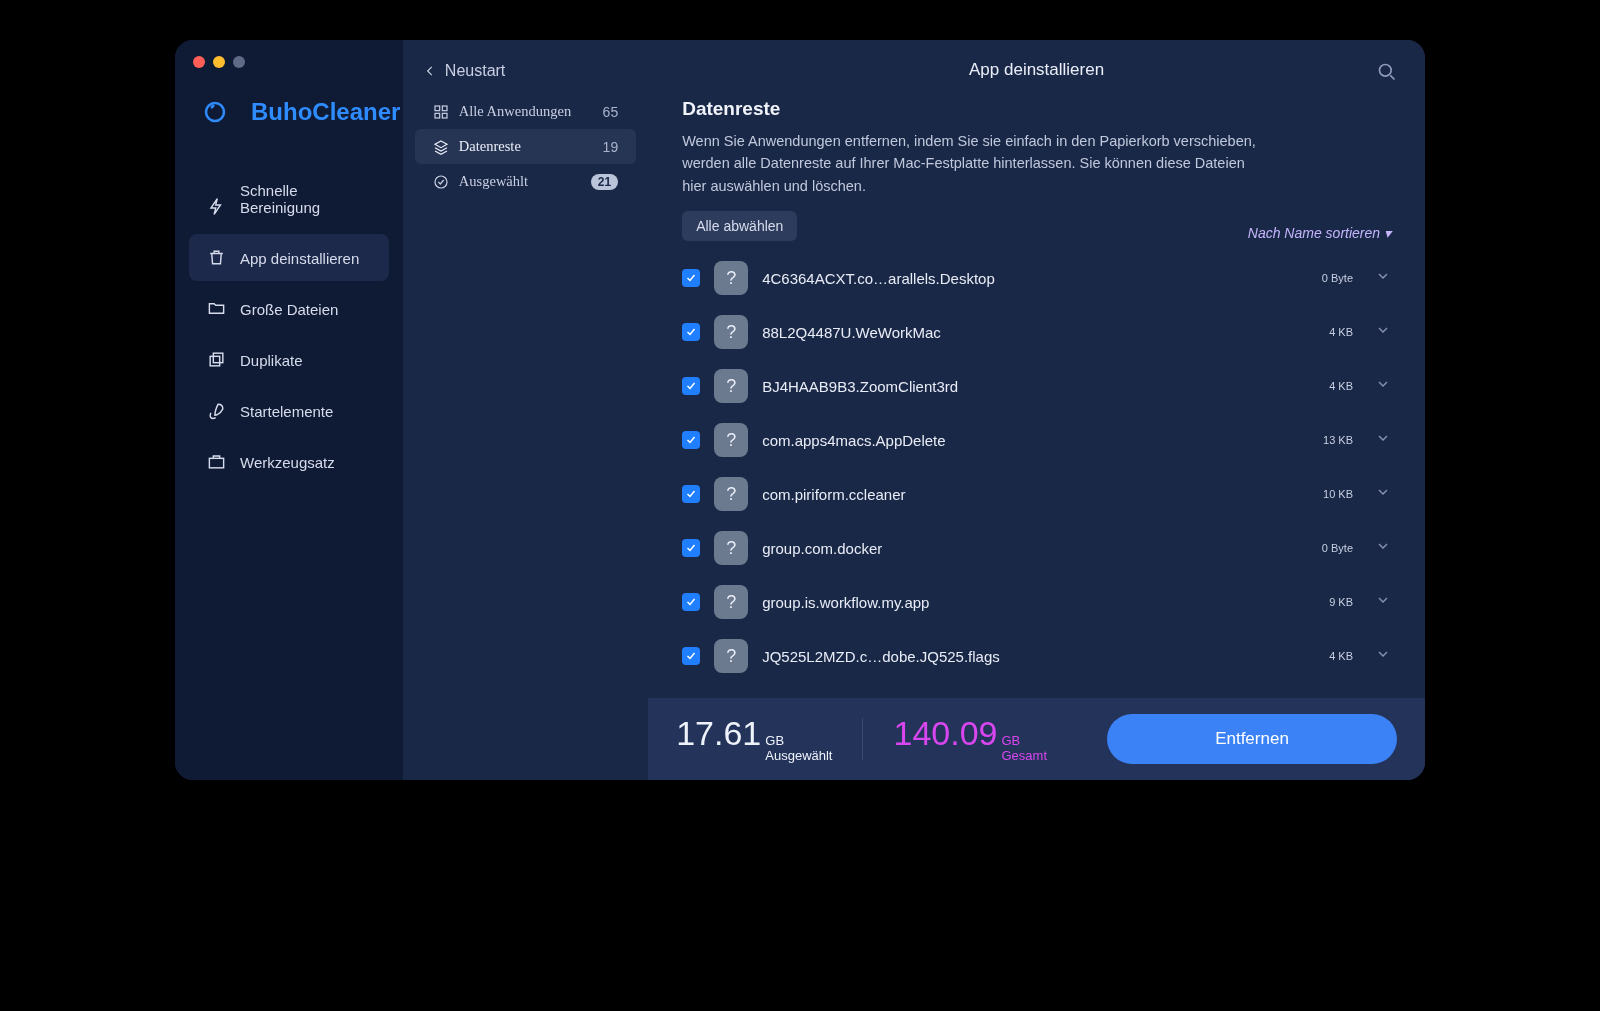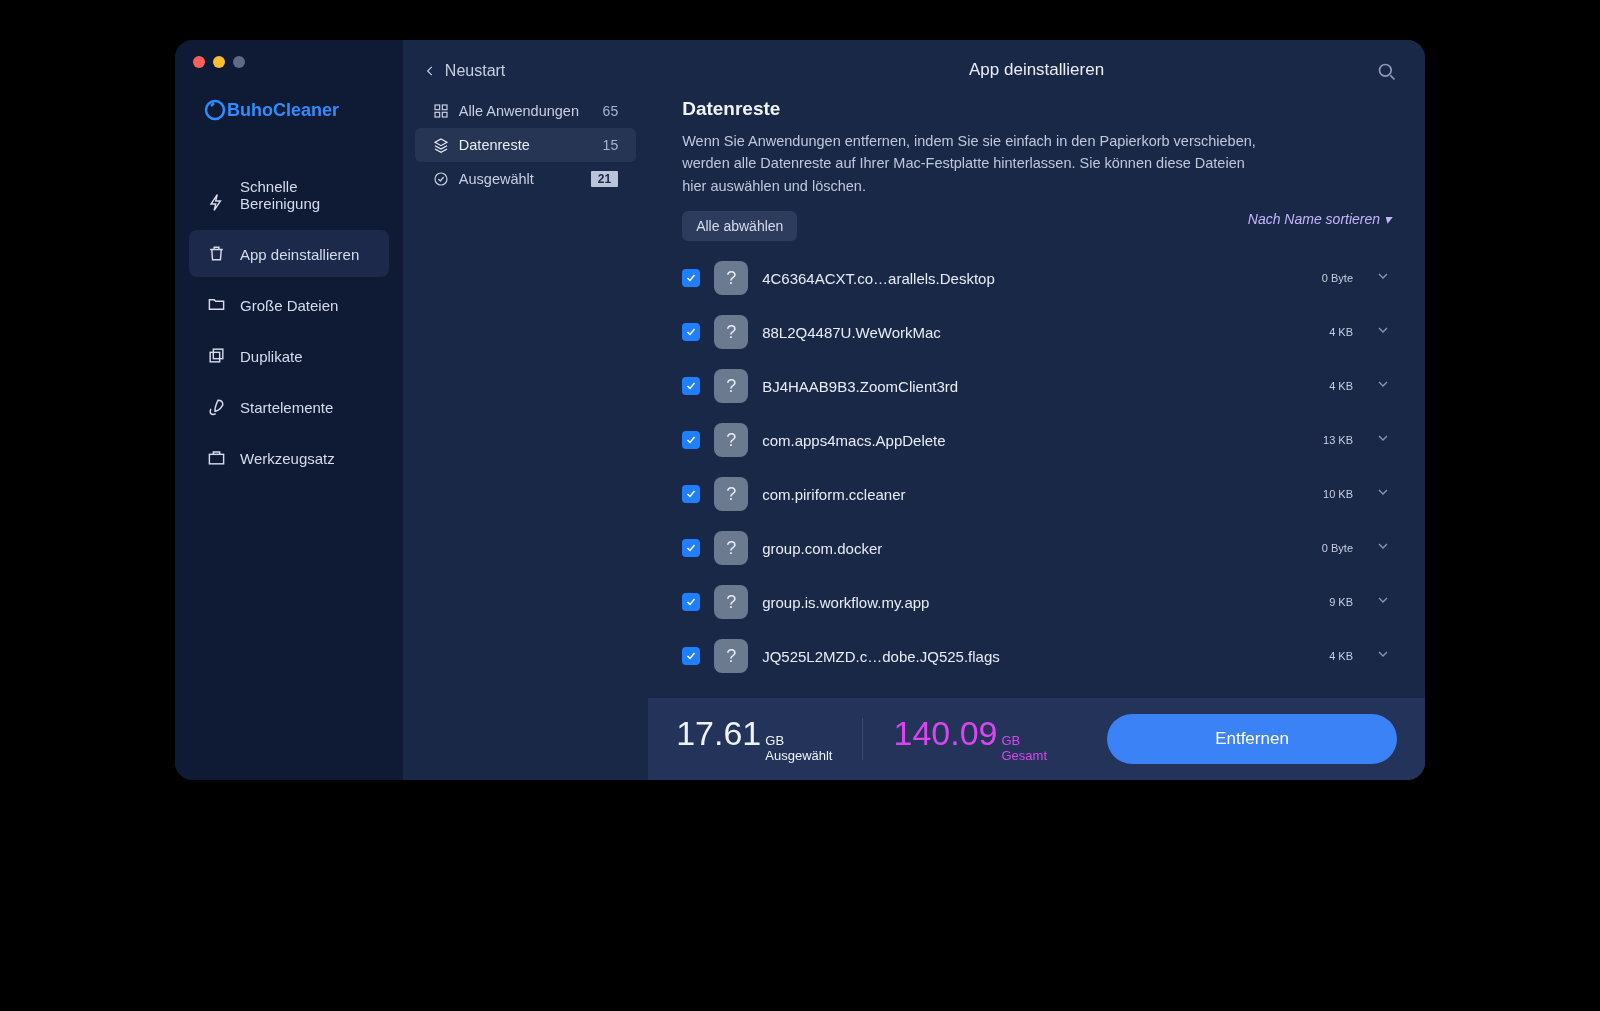--- a/index.html
+++ b/index.html
@@ -34,24 +34,24 @@
     gap: 8px;
     padding: 0 0 30px 18px;
   }
   .tl { width: 12px; height: 12px; border-radius: 50%; }
   .tl-red { background: #ff5f57; }
   .tl-yellow { background: #febc2e; }
   .tl-green { background: #5f6a87; }
   .logo {
     display: flex;
     align-items: center;
-    gap: 0;
+    gap: 24px;
     padding: 0 0 40px 28px;
     color: #2f8cff;
-    font-size: 18px;
+    font-size: 24px;
     font-weight: 600;
   }
   .logo svg { width: 24px; height: 24px; }
   .nav-item {
     display: flex;
     align-items: flex-end;
     gap: 14px;
     padding: 14px 18px;
     margin: 2px 14px;
     border-radius: 8px;
@@ -89,29 +89,29 @@
     margin: 0 12px;
     border-radius: 6px;
     color: #c8cfe2;
     font-size: 14.5px;
     cursor: pointer;
   }
   .filter-item.active {
     background: #273554;
     color: #e8ecf6;
   }
-  .filter-left { display: flex; align-items: center; gap: 10px; }
+  .filter-left { display: flex; align-items: center; gap: 10px; font-family: Liberation Serif, serif; }
   .filter-left svg { width: 16px; height: 16px; }
   .badge {
     background: #b9c3da;
     color: #1a2847;
     font-size: 12px;
     font-weight: 600;
     padding: 1px 7px;
-    border-radius: 1px;
+    border-radius: 8px;
   }
   .count-plain { color: #aab3cc; font-size: 14px; }
 
   
   .main {
     flex: 1;
     background: #1a2847;
     display: flex;
     flex-direction: column;
     position: relative;
@@ -150,21 +150,21 @@
   }
   .desc {
     color: #c0c8dc;
     font-size: 14.5px;
     line-height: 1.55;
     margin-bottom: 14px;
     max-width: 590px;
   }
   .toolbar {
     display: flex;
-    align-items: flex-start;
+    align-items: flex-end;
     justify-content: space-between;
     margin-bottom: 10px;
   }
   .deselect-btn {
     background: #2d3b5c;
     color: #d6dcec;
     border: none;
     padding: 7px 14px;
     border-radius: 6px;
     font-size: 14px;
@@ -355,21 +355,21 @@
       <span class="count-plain">65</span>
     </div>
 
     <div class="filter-item active">
       <div class="filter-left">
         <svg viewBox="0 0 24 24" fill="none" stroke="currentColor" stroke-width="1.8">
             <path d="M12 3 l9 5 -9 5 -9-5 z M3 13 l9 5 9-5 M3 18 l9 5 9-5"></path>
           </svg>
         <span>Datenreste</span>
       </div>
-      <span class="count-plain">15</span>
+      <span class="count-plain">19</span>
     </div>
 
     <div class="filter-item">
       <div class="filter-left">
         <svg viewBox="0 0 24 24" fill="none" stroke="currentColor" stroke-width="1.8">
             <circle cx="12" cy="12" r="9"></circle>
             <path d="M8 12 l3 3 5-6"></path>
           </svg>
         <span>Ausgewählt</span>
       </div>

